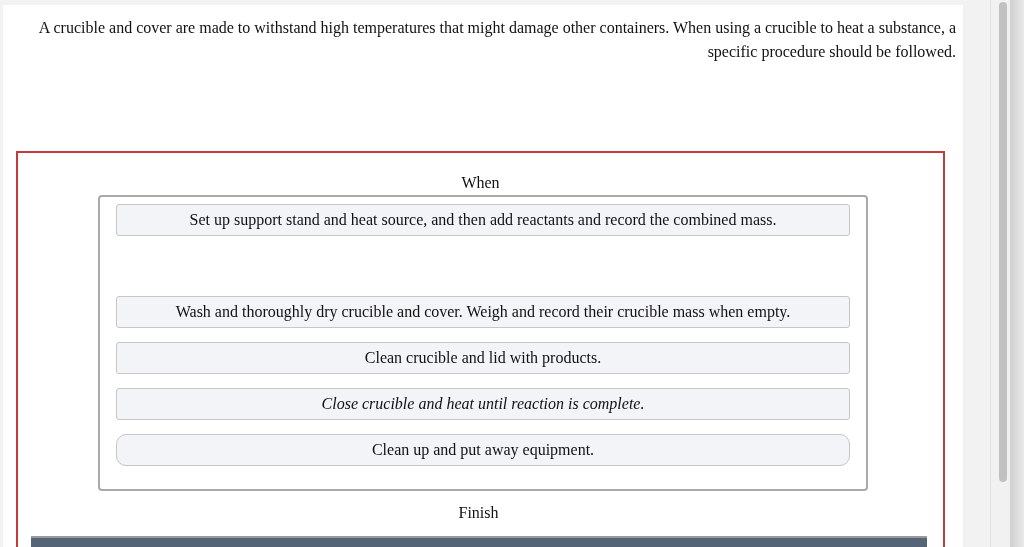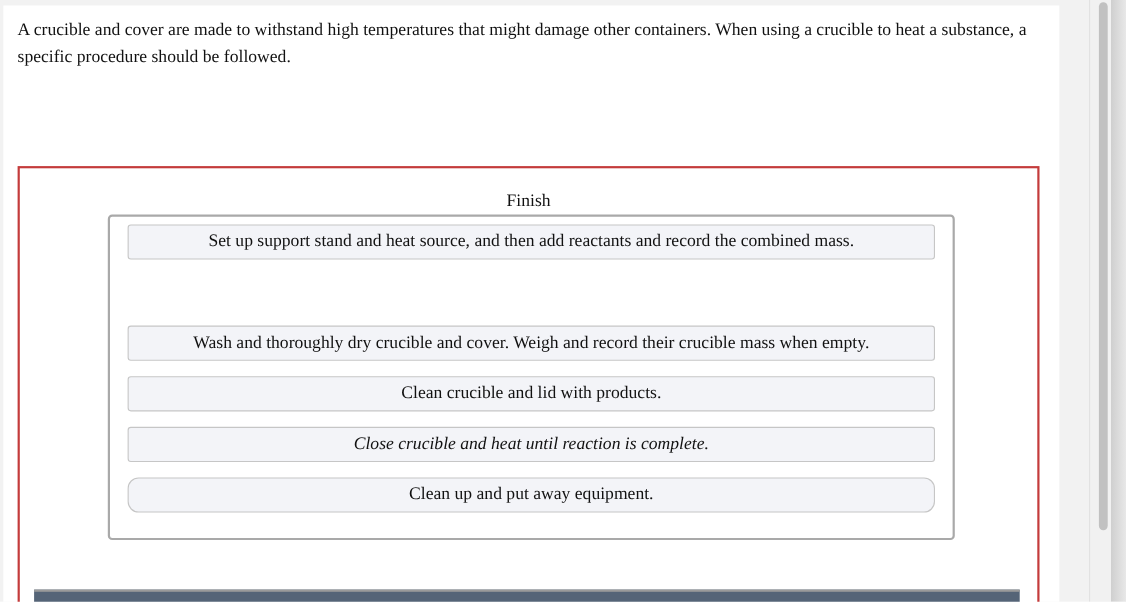--- a/index.html
+++ b/index.html
@@ -11,21 +11,21 @@
     position: relative;
   }
   .card {
     position: absolute; left: 3px; top: 5px; width: 960px; height: 560px;
     background: #fff;
   }
   .prompt {
     position: absolute; left: 13px; top: 11px; width: 940px;
     font-size: 16px; line-height: 24px;
   }
-  .prompt p { margin: 0 0 12px 0; }
+  .prompt p { margin: 0 0 12px 0; text-align: right; }
   .instruction { position: absolute; left: 13px; top: 71px; font-size: 16px; line-height: 24px; }
   .answer-box {
     position: absolute; left: 13px; top: 146px; width: 929px; height: 420px;
     border: 2px solid #c43b3b; box-sizing: border-box; background: #fff;
   }
   .label-start, .label-finish {
     position: absolute; left: 0; width: 100%; text-align: center;
     font-size: 16px; line-height: 20px;
   }
   .label-start { top: 20px; }
@@ -59,30 +59,31 @@
 </style>
 </head>
 <body>
 
 <div class="card">
   <div class="prompt">
     <p>A crucible and cover are made to withstand high temperatures that might damage other containers. When using a crucible to heat a substance, a specific procedure should be followed.</p>
   </div>
 
   <div class="answer-box">
-    <div class="label-start">Finish</div>
+    <div class="label-start">When</div>
 
     <div class="sortable">
       <div class="step" style="top:7px;">Set up support stand and heat source, and then add reactants and record the combined mass.</div>
       <div class="step" style="top:99px;">Wash and thoroughly dry crucible and cover. Weigh and record their crucible mass when empty.</div>
       <div class="step" style="top:145px;">Clean crucible and lid with products.</div>
       <div class="step" style="top:191px;font-style:italic;">Close crucible and heat until reaction is complete.</div>
       <div class="step" style="top:237px;border-radius:10px;">Clean up and put away equipment.</div>
     </div>
 
+    <div class="label-finish">Finish</div>
   </div>
 </div>
 
 <div class="bottom-bar"></div>
 
 <div class="scroll-track"></div>
 <div class="scroll-thumb"></div>
 <div class="scroll-edge"></div>
 
 </body></html>

